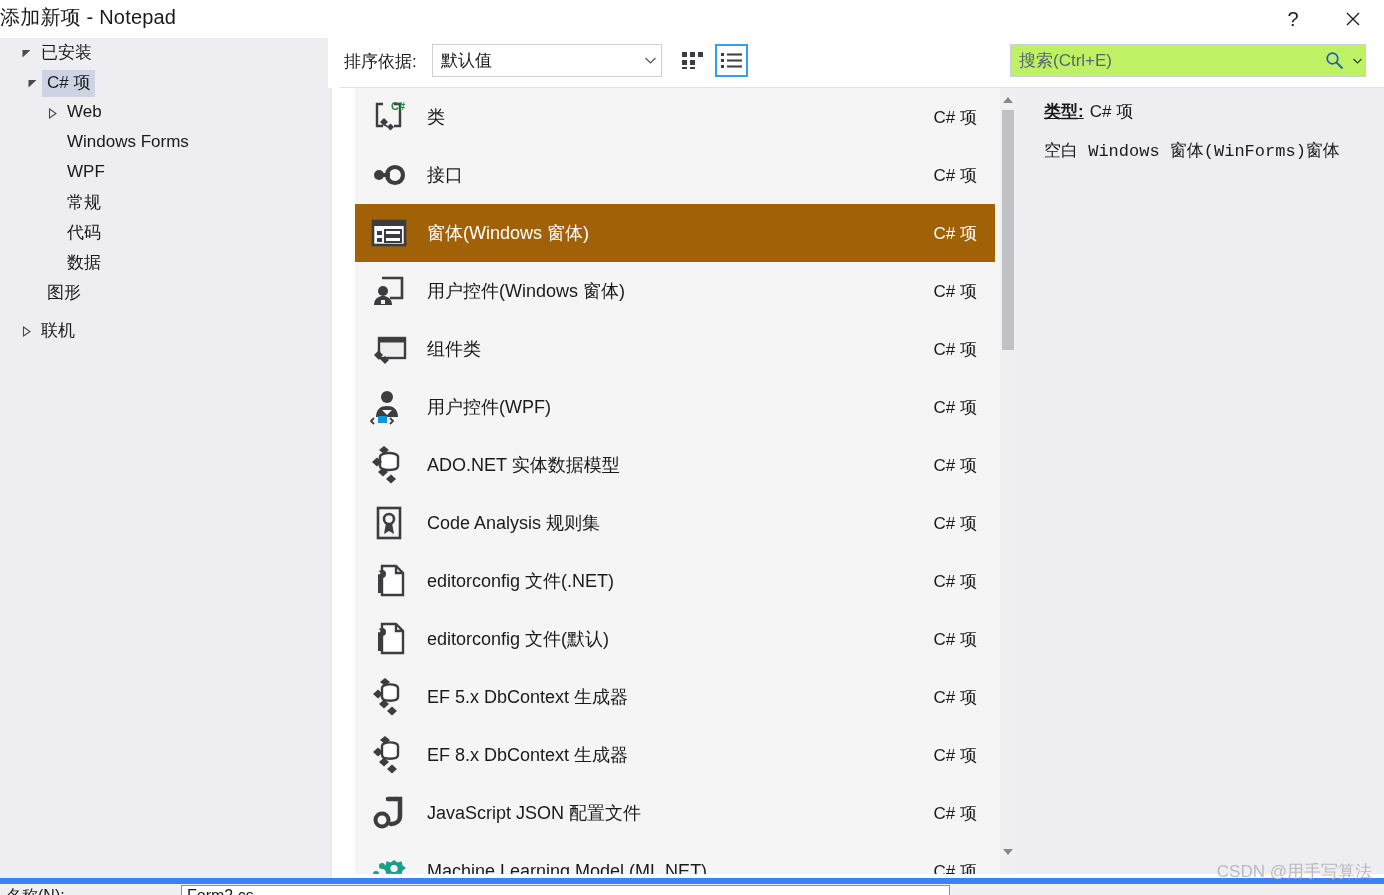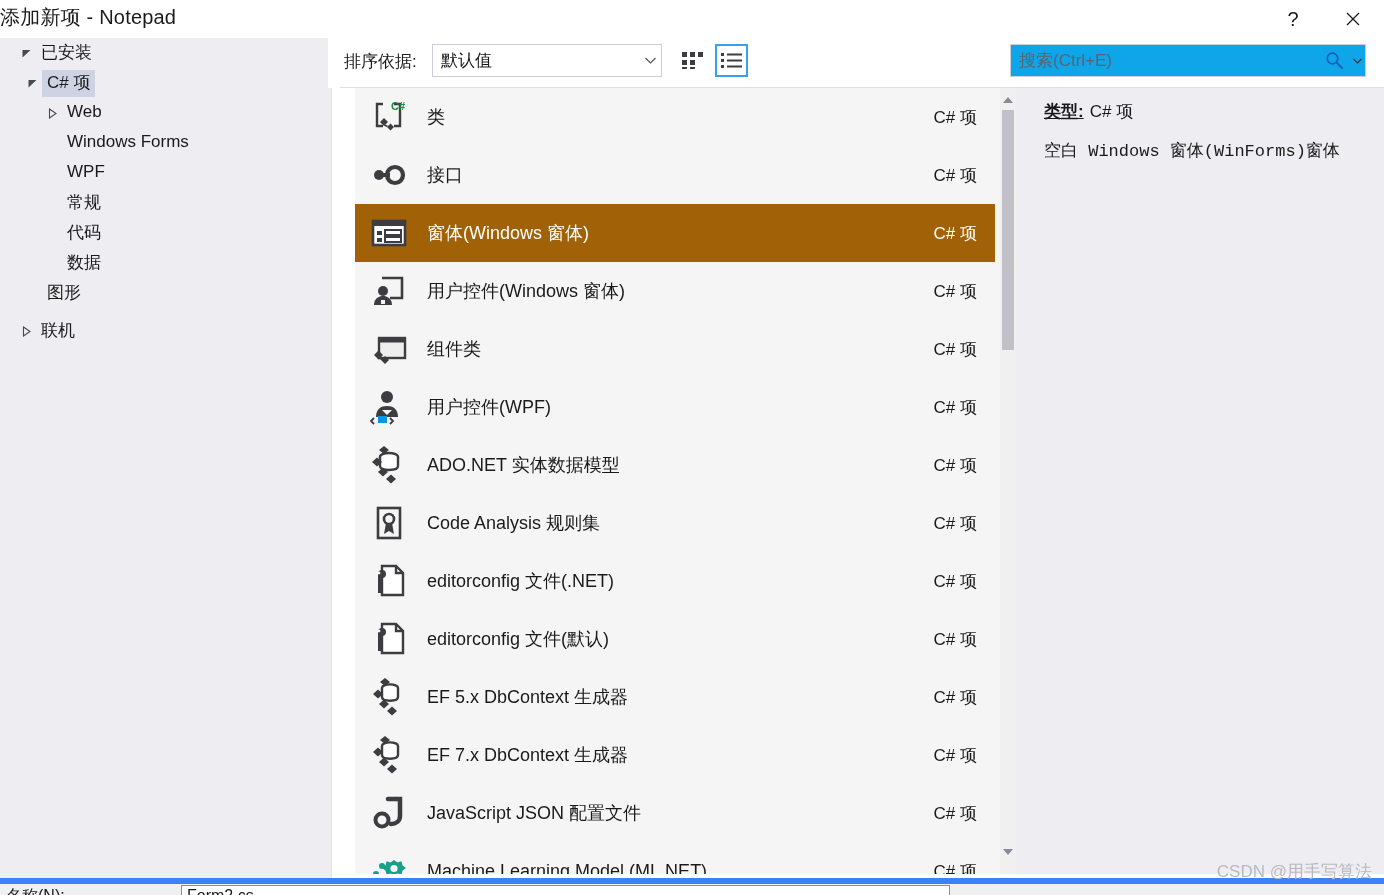--- a/index.html
+++ b/index.html
@@ -79,21 +79,21 @@
     position: absolute; top: 6px; width: 33px; height: 33px;
     display: flex; align-items: center; justify-content: center;
     background: transparent; border: 2px solid transparent;
   }
   .view-btn.active { border-color: #3a9ef0; background: #ffffff; }
   #grid-view-btn { left: 348px; }
   #list-view-btn { left: 387px; }
 
   .search-box {
     position: absolute; left: 682px; top: 6px; width: 356px; height: 33px;
-    background: #0ea5e9; border: 1px solid #cccedb;
+    background: #bef264; border: 1px solid #cccedb;
     display: flex; align-items: center;
   }
   .search-input {
     flex: 1; border: none; outline: none; background: transparent;
     font-family: inherit; font-size: 17px; color: #1a1a1a;
     padding-left: 8px; height: 100%;
   }
   .search-input::placeholder { color: #5a6472; opacity: 1; }
   .search-icon-wrap {
     width: 30px; display: flex; align-items: center; justify-content: center;
@@ -471,21 +471,21 @@
           <div class="tpl-icon">
             <svg width="38" height="38" viewBox="0 0 38 38">
         <ellipse cx="20" cy="10" rx="8" ry="3.6" fill="#ffffff" stroke="#3c3c41" stroke-width="2.4"></ellipse>
         <path d="M12 10 L12 19 C12 21.3 15.6 22.7 20 22.7 C24.4 22.7 28 21.3 28 19 L28 10" fill="#ffffff" stroke="#3c3c41" stroke-width="2.4"></path>
         <path d="M10 4 l5-4 5 4 -5 4 Z" fill="#3c3c41"></path>
         <path d="M3 16 l5-4.5 5 4.5 -5 4.5 Z" fill="#3c3c41"></path>
         <path d="M9 26 l5-4.5 5 4.5 -5 4.5 Z" fill="#3c3c41"></path>
         <path d="M17 33 l5-4.5 5 4.5 -5 4.5 Z" fill="#3c3c41"></path>
       </svg>
           </div>
-          <div class="tpl-name">EF 7.x DbContext 生成器</div>
+          <div class="tpl-name">EF 8.x DbContext 生成器</div>
           <div class="tpl-kind">C# 项</div>
         </div>
         <div class="tpl-row">
           <div class="tpl-icon">
             <svg width="38" height="38" viewBox="0 0 38 38">
         <path d="M26 5 L30 5 L30 22 C30 27 26 30 21 30" stroke="#3c3c41" stroke-width="4.5" fill="none" stroke-linecap="round"></path>
         <path d="M18 5 L26 5" stroke="#3c3c41" stroke-width="4.5" fill="none" stroke-linecap="round"></path>
         <circle cx="12" cy="26" r="6.5" fill="none" stroke="#3c3c41" stroke-width="4"></circle>
       </svg>
           </div>

